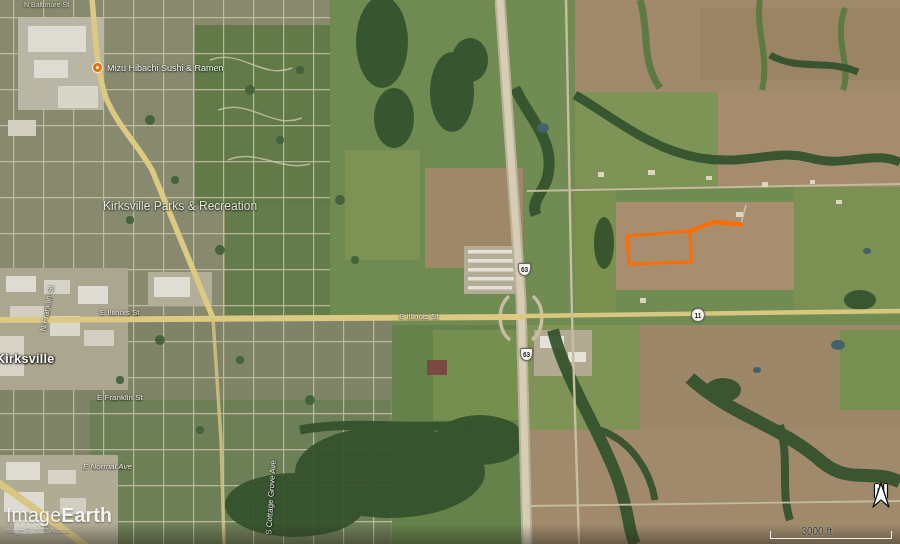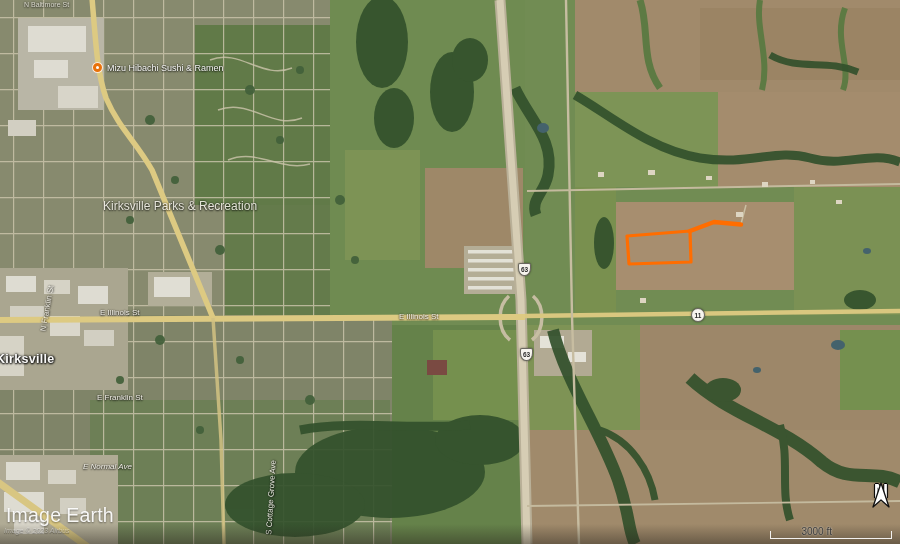--- a/index.html
+++ b/index.html
@@ -19,21 +19,21 @@
            border-radius:50%;background:#fff;}
   .shield{position:absolute;background:#f6f4ee;border:1px solid #6a675f;color:#2b2b2b;
           display:flex;align-items:center;justify-content:center;font-size:6.5px;font-weight:700;
           z-index:5;box-shadow:0 0 2px rgba(0,0,0,.5);}
   .shield-us{width:11px;height:11px;border-radius:2px 2px 6px 6px/2px 2px 8px 8px;}
   .shield-circle{width:12px;height:12px;border-radius:50%;}
   .bottom-vignette{position:absolute;left:0;bottom:0;width:100%;height:20px;z-index:6;
           background:linear-gradient(to bottom,rgba(40,35,28,0),rgba(40,35,28,.45));}
   .logo{position:absolute;left:6px;top:504px;z-index:8;color:rgba(255,255,255,.93);
         font-size:19.5px;letter-spacing:.2px;text-shadow:0 1px 2px rgba(0,0,0,.45);}
-  .logo .g{font-weight:500;} .logo .e{font-weight:400;margin-left:5px;}
+  .logo .g{font-weight:500;} .logo .e{font-weight:700;}
   .attribution{position:absolute;left:4px;top:527px;z-index:8;font-size:7px;font-style:italic;
         color:rgba(255,255,255,.42);text-shadow:0 1px 1px rgba(0,0,0,.4);}
   .scale-line{position:absolute;left:770px;top:531px;width:122px;height:8px;z-index:8;
         border-left:1.5px solid rgba(255,255,255,.9);border-right:1.5px solid rgba(255,255,255,.9);
         border-bottom:1.5px solid rgba(255,255,255,.9);box-sizing:border-box;}
   .scale-label{position:absolute;left:772px;top:526px;width:60px;text-align:right;z-index:9;
         font-size:10px;color:#3c3c3c;text-shadow:0 0 2px rgba(255,255,255,.75);}
   .north{position:absolute;left:866px;top:482px;z-index:8;width:30px;text-align:center;}
   .north-n{font-size:20px;font-weight:700;color:#fff;line-height:18px;
         text-shadow:-1px 0 0 #000,1px 0 0 #000,0 -1px 0 #000,0 1px 0 #000,0 0 3px #000;}

